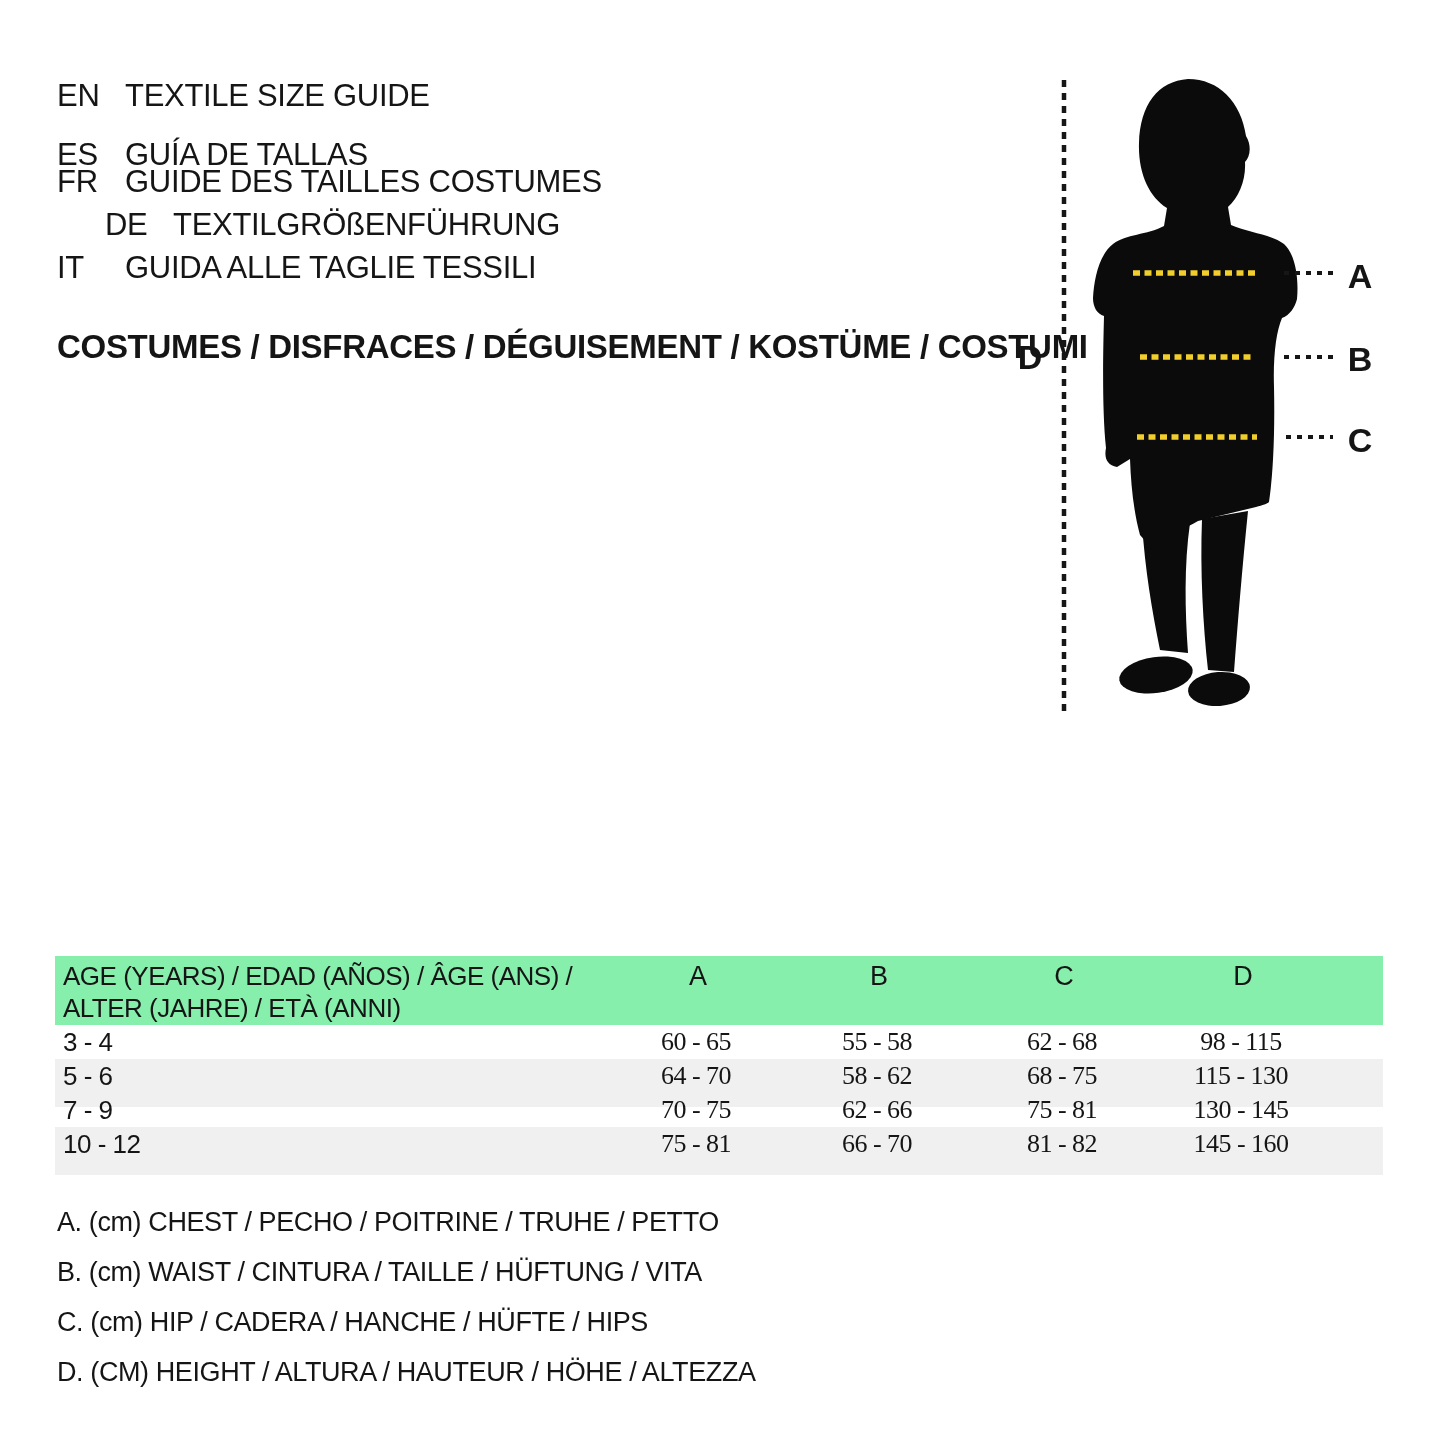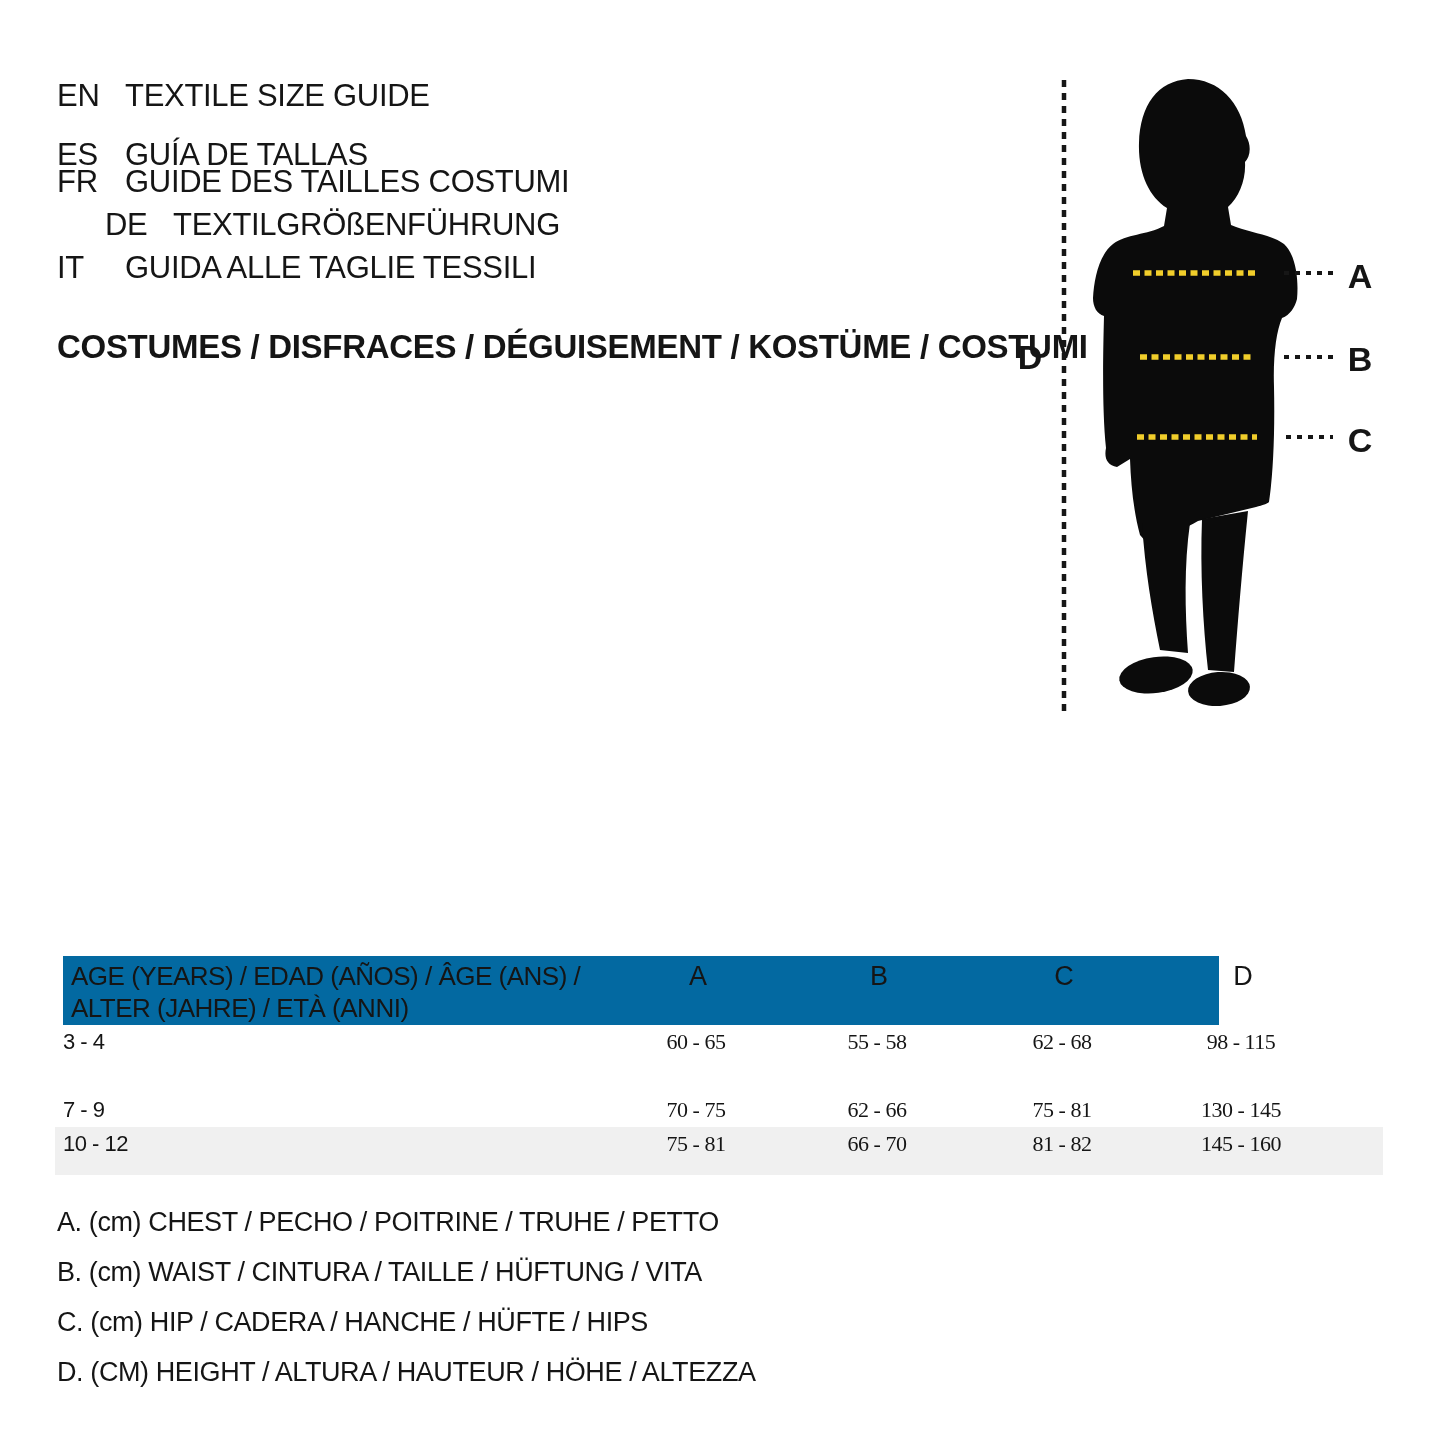--- a/index.html
+++ b/index.html
@@ -10,26 +10,26 @@
   .abs{position:absolute;}
   
   .lang-row{position:absolute;left:57px;height:43px;line-height:43px;font-size:31px;letter-spacing:-0.3px;white-space:nowrap;}
   .lang-code{display:inline-block;width:68px;}
   .lang-label{display:inline-block;}
   .category-title{position:absolute;left:57px;top:328px;font-size:33px;font-weight:bold;letter-spacing:-0.3px;white-space:nowrap;}
   
   .measure-label{position:absolute;width:44px;text-align:center;font-size:34px;font-weight:bold;line-height:40px;}
   
   .section-title{position:absolute;left:57px;top:908px;font-size:26px;letter-spacing:-0.2px;white-space:nowrap;}
-  .table-header{position:absolute;left:55px;top:956px;width:1156px;height:69px;background:#0369a1;margin-left:8px;}
+  .table-header{position:absolute;left:55px;top:956px;width:1328px;height:69px;background:#86efac;}
   .th-line{position:absolute;left:8px;font-size:26px;letter-spacing:-0.5px;white-space:nowrap;}
   .th-line1{top:5px;}
   .th-line2{top:37px;}
   .col-letter{position:absolute;width:120px;text-align:center;top:961px;font-size:27px;}
-  .t-row{position:absolute;left:55px;width:1328px;height:48px;line-height:34px;font-size:22px;}
+  .t-row{position:absolute;left:55px;width:1328px;height:48px;line-height:34px;font-size:26px;}
   .t-row.alt{background:#f0f0f0;}
   .t-age{position:absolute;left:8px;letter-spacing:-0.5px;white-space:nowrap;}
   .t-cell{position:absolute;width:150px;text-align:center;letter-spacing:-0.5px;white-space:nowrap;font-family:Liberation Serif, serif;}
   .cellA{left:566px;} .cellB{left:747px;} .cellC{left:932px;} .cellD{left:1111px;}
   
   .legend-line{position:absolute;left:57px;height:40px;line-height:40px;font-size:27px;letter-spacing:-0.4px;white-space:nowrap;}
   svg{display:block;}
 </style>
 </head>
 <body>
@@ -37,21 +37,21 @@
 <div class="canvas">
 
   <div>
     <div class="lang-row" style="top:74px;">
       <span class="lang-code">EN</span><span class="lang-label">TEXTILE SIZE GUIDE</span>
     </div>
     <div class="lang-row" style="top:110px;margin-top:23px;">
       <span class="lang-code">ES</span><span class="lang-label">GUÍA DE TALLAS</span>
     </div>
     <div class="lang-row" style="top:160px;">
-      <span class="lang-code">FR</span><span class="lang-label">GUIDE DES TAILLES COSTUMI</span>
+      <span class="lang-code">FR</span><span class="lang-label">GUIDE DES TAILLES COSTUMES</span>
     </div>
     <div class="lang-row" style="top:203px;margin-left:48px;">
       <span class="lang-code">DE</span><span class="lang-label">TEXTILGRÖßENFÜHRUNG</span>
     </div>
     <div class="lang-row" style="top:246px;">
       <span class="lang-code">IT</span><span class="lang-label">GUIDA ALLE TAGLIE TESSILI</span>
     </div>
   </div>
 
   <div class="category-title">COSTUMES / DISFRACES / DÉGUISEMENT / KOSTÜME / COSTUMI</div>
@@ -115,20 +115,27 @@
   <div class="col-letter" style="left:1004px;">C</div>
   <div class="col-letter" style="left:1183px;">D</div>
 
   <div class="t-row" style="top:1025px;">
     <span class="t-age">3 - 4</span>
     <span class="t-cell cellA">60 - 65</span>
     <span class="t-cell cellB">55 - 58</span>
     <span class="t-cell cellC">62 - 68</span>
     <span class="t-cell cellD">98 - 115</span>
   </div>
+  <div class="t-row alt" style="top:1059px;">
+    <span class="t-age">5 - 6</span>
+    <span class="t-cell cellA">64 - 70</span>
+    <span class="t-cell cellB">58 - 62</span>
+    <span class="t-cell cellC">68 - 75</span>
+    <span class="t-cell cellD">115 - 130</span>
+  </div>
   <div class="t-row" style="top:1093px;">
     <span class="t-age">7 - 9</span>
     <span class="t-cell cellA">70 - 75</span>
     <span class="t-cell cellB">62 - 66</span>
     <span class="t-cell cellC">75 - 81</span>
     <span class="t-cell cellD">130 - 145</span>
   </div>
   <div class="t-row alt" style="top:1127px;">
     <span class="t-age">10 - 12</span>
     <span class="t-cell cellA">75 - 81</span>

